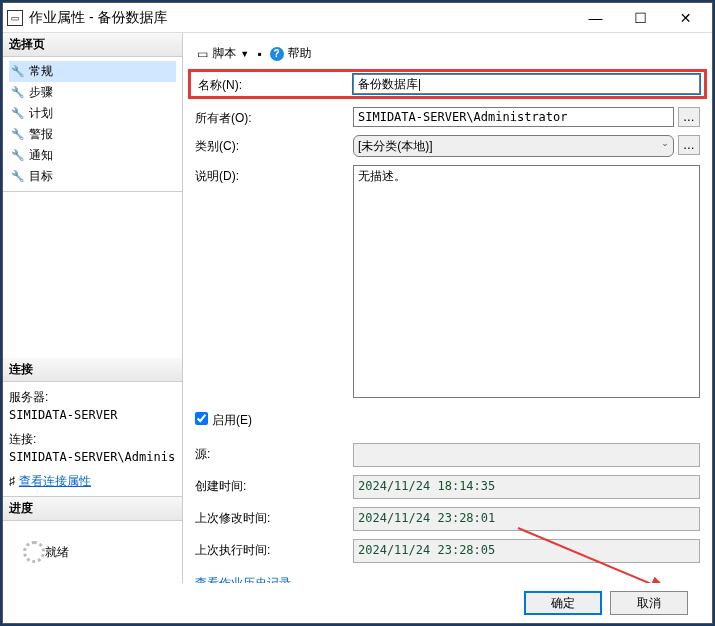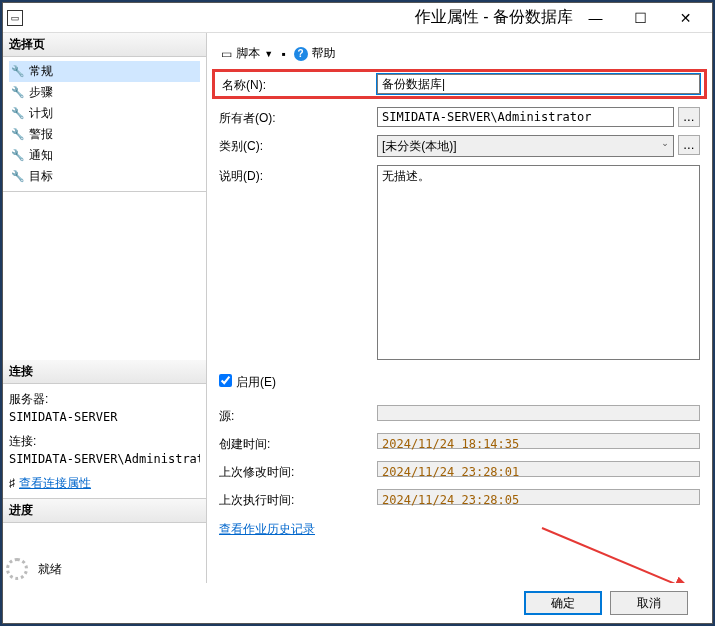--- a/index.html
+++ b/index.html
@@ -1,53 +1,53 @@
 <!DOCTYPE html>
 <html><head>
 <meta charset="utf-8">
 <style>
 * { box-sizing: border-box; margin: 0; padding: 0; }
 body { font-family: "Microsoft YaHei", "SimSun", sans-serif; font-size: 12px; background: #1e3a5f; padding: 2px; }
 .window { width: 711px; height: 622px; background: #fff; border: 1px solid #555; display: flex; flex-direction: column; }
 .titlebar { height: 30px; background: #fff; border-bottom: 1px solid #ddd; display: flex; align-items: center; padding: 0 4px; }
 .titlebar-icon { width: 16px; height: 16px; border: 1px solid #333; margin-right: 6px; display: flex; align-items: center; justify-content: center; font-size: 9px; }
-.titlebar-title { flex: 1; font-size: 16px; text-align: right; }
+.titlebar-title { flex: 1; font-size: 14px; }
 .titlebar-btns { display: flex; }
 .titlebar-btn { width: 45px; height: 28px; display: flex; align-items: center; justify-content: center; font-size: 14px; cursor: pointer; }
 .content { flex: 1; display: flex; overflow: hidden; }
-.sidebar { width: 204px; border-right: 1px solid #ccc; display: flex; flex-direction: column; }
+.sidebar { width: 180px; border-right: 1px solid #ccc; display: flex; flex-direction: column; }
 .side-section { border-bottom: 1px solid #ccc; }
 .side-header { background: linear-gradient(#f8f8f8, #e8e8e8); padding: 3px 6px; font-weight: bold; border-bottom: 1px solid #ccc; }
 .side-body { padding: 4px 6px; }
 .nav-item { padding: 2px 2px; display: flex; align-items: center; cursor: pointer; }
 .nav-item.sel { background: #d0e7ff; }
 .nav-icon { width: 14px; display: inline-block; margin-right: 4px; color: #333; font-size: 11px; }
 .conn-block { padding: 6px; font-size: 12px; line-height: 1.5; }
 .conn-link { color: #0066cc; text-decoration: underline; cursor: pointer; }
-.progress-block { padding: 3px; display: flex; align-items: center; gap: 10px; margin-top: 32px; }
+.progress-block { padding: 20px; display: flex; align-items: center; gap: 0; }
 .spinner { width: 22px; height: 22px; border: 3px dotted #bbb; border-radius: 50%; }
 .side-flex { flex: 1; }
 .main { flex: 1; display: flex; flex-direction: column; padding: 8px 12px 8px 12px; overflow: hidden; position: relative; }
 .toolbar { display: flex; align-items: center; gap: 6px; padding: 2px 0 10px 0; }
 .tool-btn { display: flex; align-items: center; gap: 4px; cursor: pointer; padding: 2px; }
 .tool-drop { font-size: 9px; }
 .help-icon { width: 14px; height: 14px; border-radius: 50%; background: #1e88e5; color: #fff; font-size: 10px; display: flex; align-items: center; justify-content: center; font-weight: bold; }
 .form { display: flex; flex-direction: column; gap: 8px; }
 .row { display: flex; align-items: flex-start; gap: 8px; }
 .row-label { width: 150px; padding-top: 3px; }
 .row-field { flex: 1; display: flex; gap: 4px; }
 .highlight-box { border: 3px solid #e53935; padding: 2px 4px; margin: -5px -7px 0 -7px; }
 .highlight-box .row-label { padding-left: 3px; }
 input[type=text], .combo, textarea, .readonly { width: 100%; font-family: inherit; font-size: 12px; padding: 2px 4px; border: 1px solid #7a7a7a; background: #fff; }
 .name-input { border: 1px solid #0078d7; outline: 1px solid #0078d7; }
-.readonly { background: #f0f0f0; color: #a16207; border: 1px solid #aaa; height: 16px; line-height: 16px; }
-.combo { display: flex; align-items: flex-start; justify-content: space-between; background: #efefef; height: 22px; cursor: pointer; }
+.readonly { background: #f0f0f0; color: #14532d; border: 1px solid #aaa; height: 24px; line-height: 16px; }
+.combo { display: flex; align-items: flex-start; justify-content: space-between; background: #efefef; height: 22px; cursor: pointer; border-radius: 6px; }
 .combo-arrow { font-size: 9px; color: #555; }
 .ellipsis-btn { width: 24px; height: 20px; border: 1px solid #aaa; background: #efefef; cursor: pointer; text-align: center; line-height: 14px; }
-textarea { height: 195px; resize: none; }
+textarea { height: 233px; resize: none; }
 .chk-row { display: flex; align-items: flex-start; gap: 4px; margin: 6px 0 6px 0; }
 .chk { width: 13px; height: 13px; }
 .history-link { color: #0066cc; text-decoration: underline; cursor: pointer; padding: 4px 0; display: inline-block; }
 .footer { padding: 8px 24px; display: flex; justify-content: flex-end; gap: 8px; border-top: 0; margin-left: 35px; }
 .btn { width: 78px; height: 24px; border: 1px solid #888; background: #efefef; cursor: pointer; font-size: 12px; }
 .btn.primary { border: 2px solid #0078d7; }
 .arrow-svg { position: absolute; pointer-events: none; }
 </style>
 </head>
 <body>

